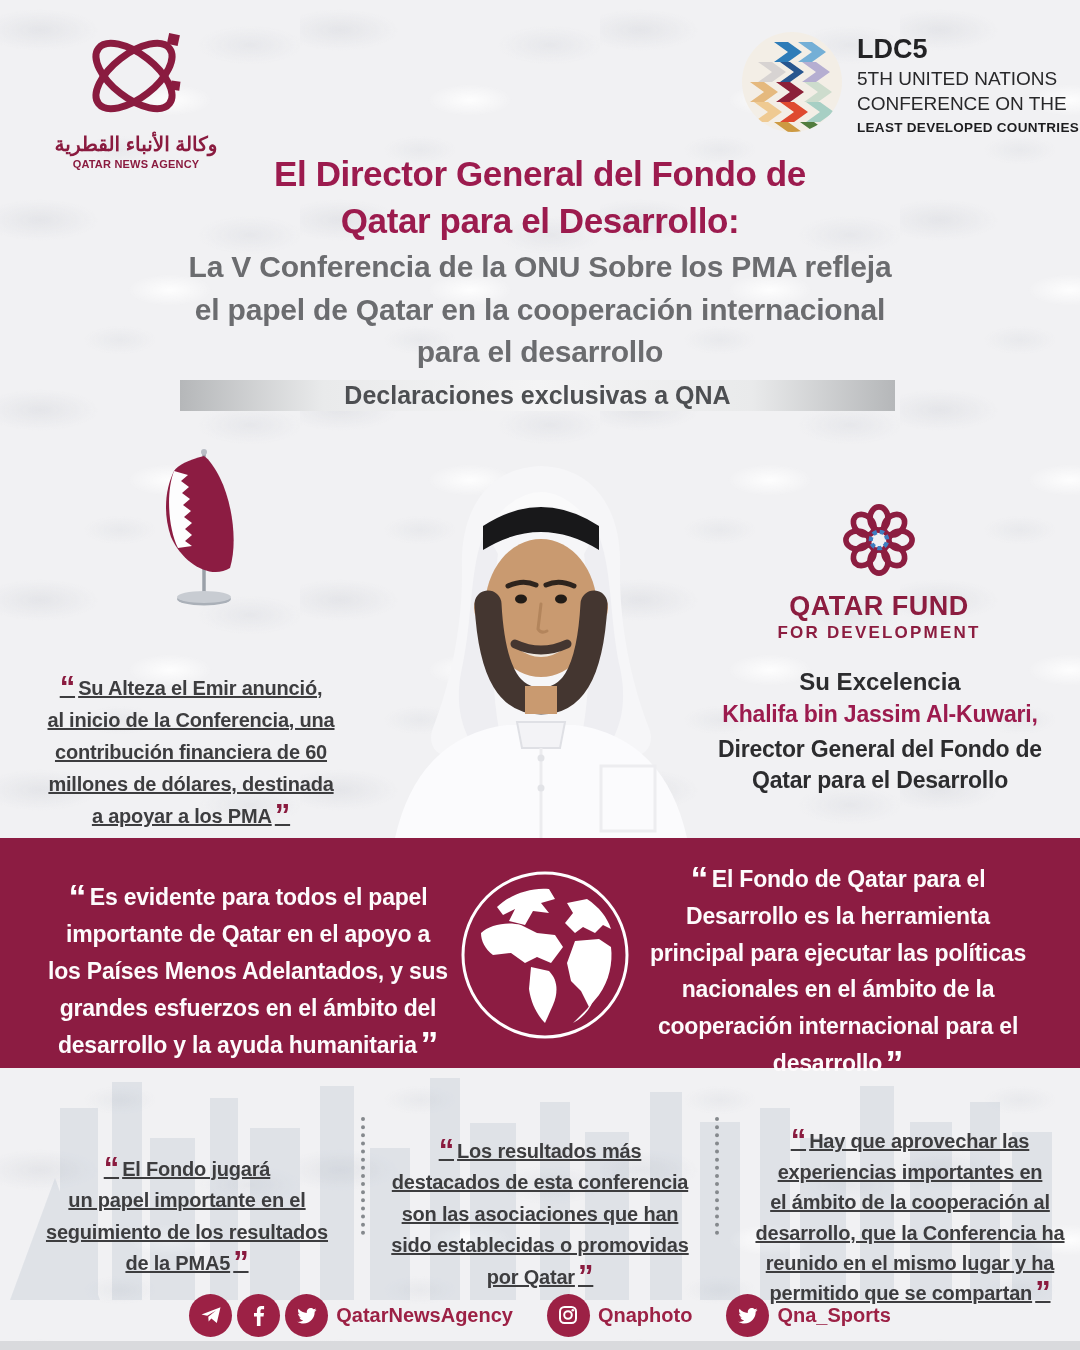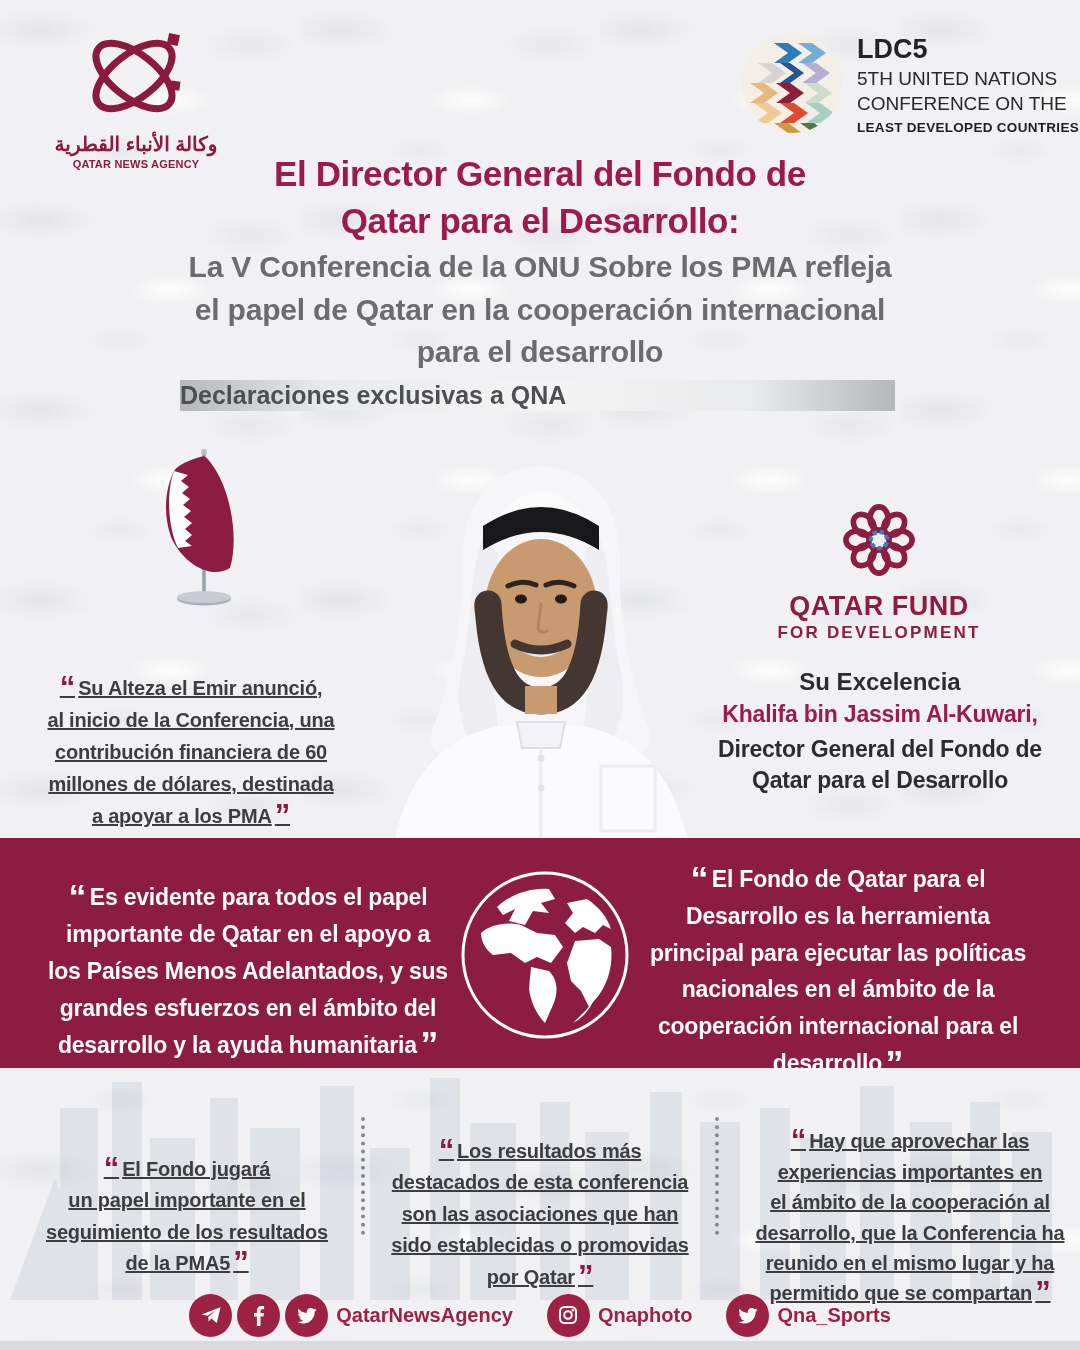--- a/index.html
+++ b/index.html
@@ -14,33 +14,33 @@
       radial-gradient(ellipse 60px 24px at 120px 150px, rgba(219,221,226,.4), transparent 60%);
     background-size:300px 190px;
   }
   .abs{position:absolute;}
   .preline{white-space:pre-line;}
 
   
   .qna-block{left:48px;top:26px;width:176px;text-align:center;}
   .qna-arabic{font-size:20px;font-weight:700;color:#8a1b3f;direction:rtl;margin-top:2px;}
   .qna-english{font-size:11px;font-weight:700;color:#8a1b3f;letter-spacing:.2px;margin-top:2px;}
-  .ldc5-block{left:740px;top:30px;display:flex;align-items:flex-end;}
+  .ldc5-block{left:740px;top:30px;display:flex;align-items:flex-start;}
   .ldc5-text{margin-left:13px;padding-top:6px;color:#232325;}
   .ldc5-name{font-size:27px;font-weight:700;line-height:1;}
   .ldc5-line{font-size:19px;font-weight:400;line-height:1.2;margin-top:2px;color:#28282a;}
   .ldc5-line.first{margin-top:5px;}
   .ldc5-bold{font-size:13.5px;font-weight:700;letter-spacing:.3px;margin-top:4px;color:#1d1d1f;}
 
   
   .headline{left:0;right:0;top:150px;text-align:center;font-size:35px;font-weight:800;
     color:#9c1b4e;line-height:1.35;letter-spacing:-.4px;}
   .subheadline{left:0;right:0;top:246px;text-align:center;font-size:30px;font-weight:600;
     color:#6b6c6f;line-height:1.42;letter-spacing:-.2px;}
-  .ribbon{left:180px;top:380px;width:715px;height:31px;text-align:left;
+  .ribbon{left:180px;top:380px;width:715px;height:31px;text-align:center;
     background:linear-gradient(90deg,#b5b7b9 0%,#e9eaeb 20%,#f4f4f5 50%,#e9eaeb 80%,#b5b7b9 100%);}
   .ribbon-text{font-size:25px;font-weight:600;color:#4d4f52;line-height:31px;}
 
   
   .quote{text-align:center;}
   .qo,.qc{font-weight:800;font-size:1.55em;line-height:0;position:relative;top:.1em;}
   .qo{margin-right:.1em;}
   .qc{margin-left:.1em;}
   .dark-quote{color:#3d3d3f;font-weight:600;text-decoration:underline;}
   .dark-quote .qo,.dark-quote .qc{color:#8a1b3f;}

